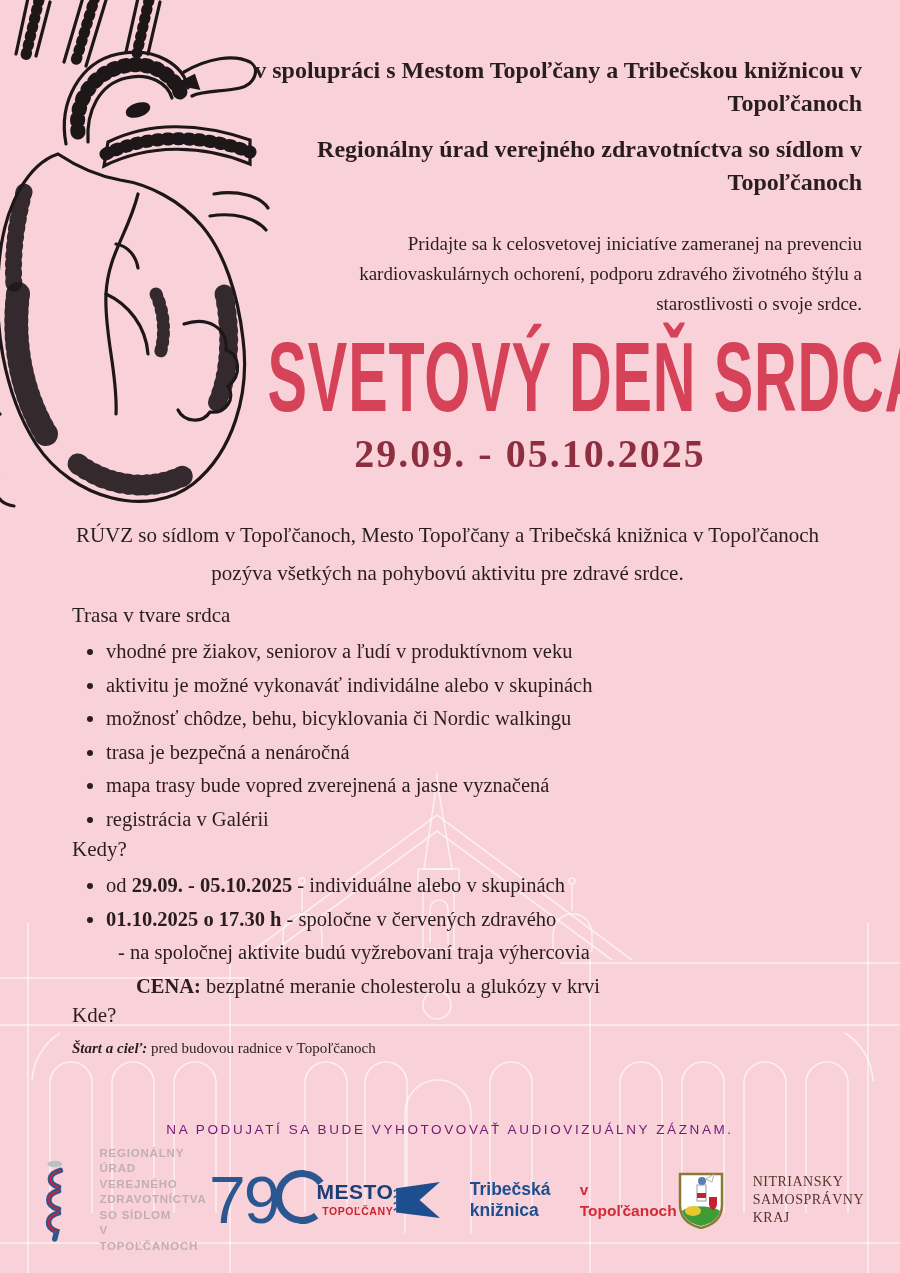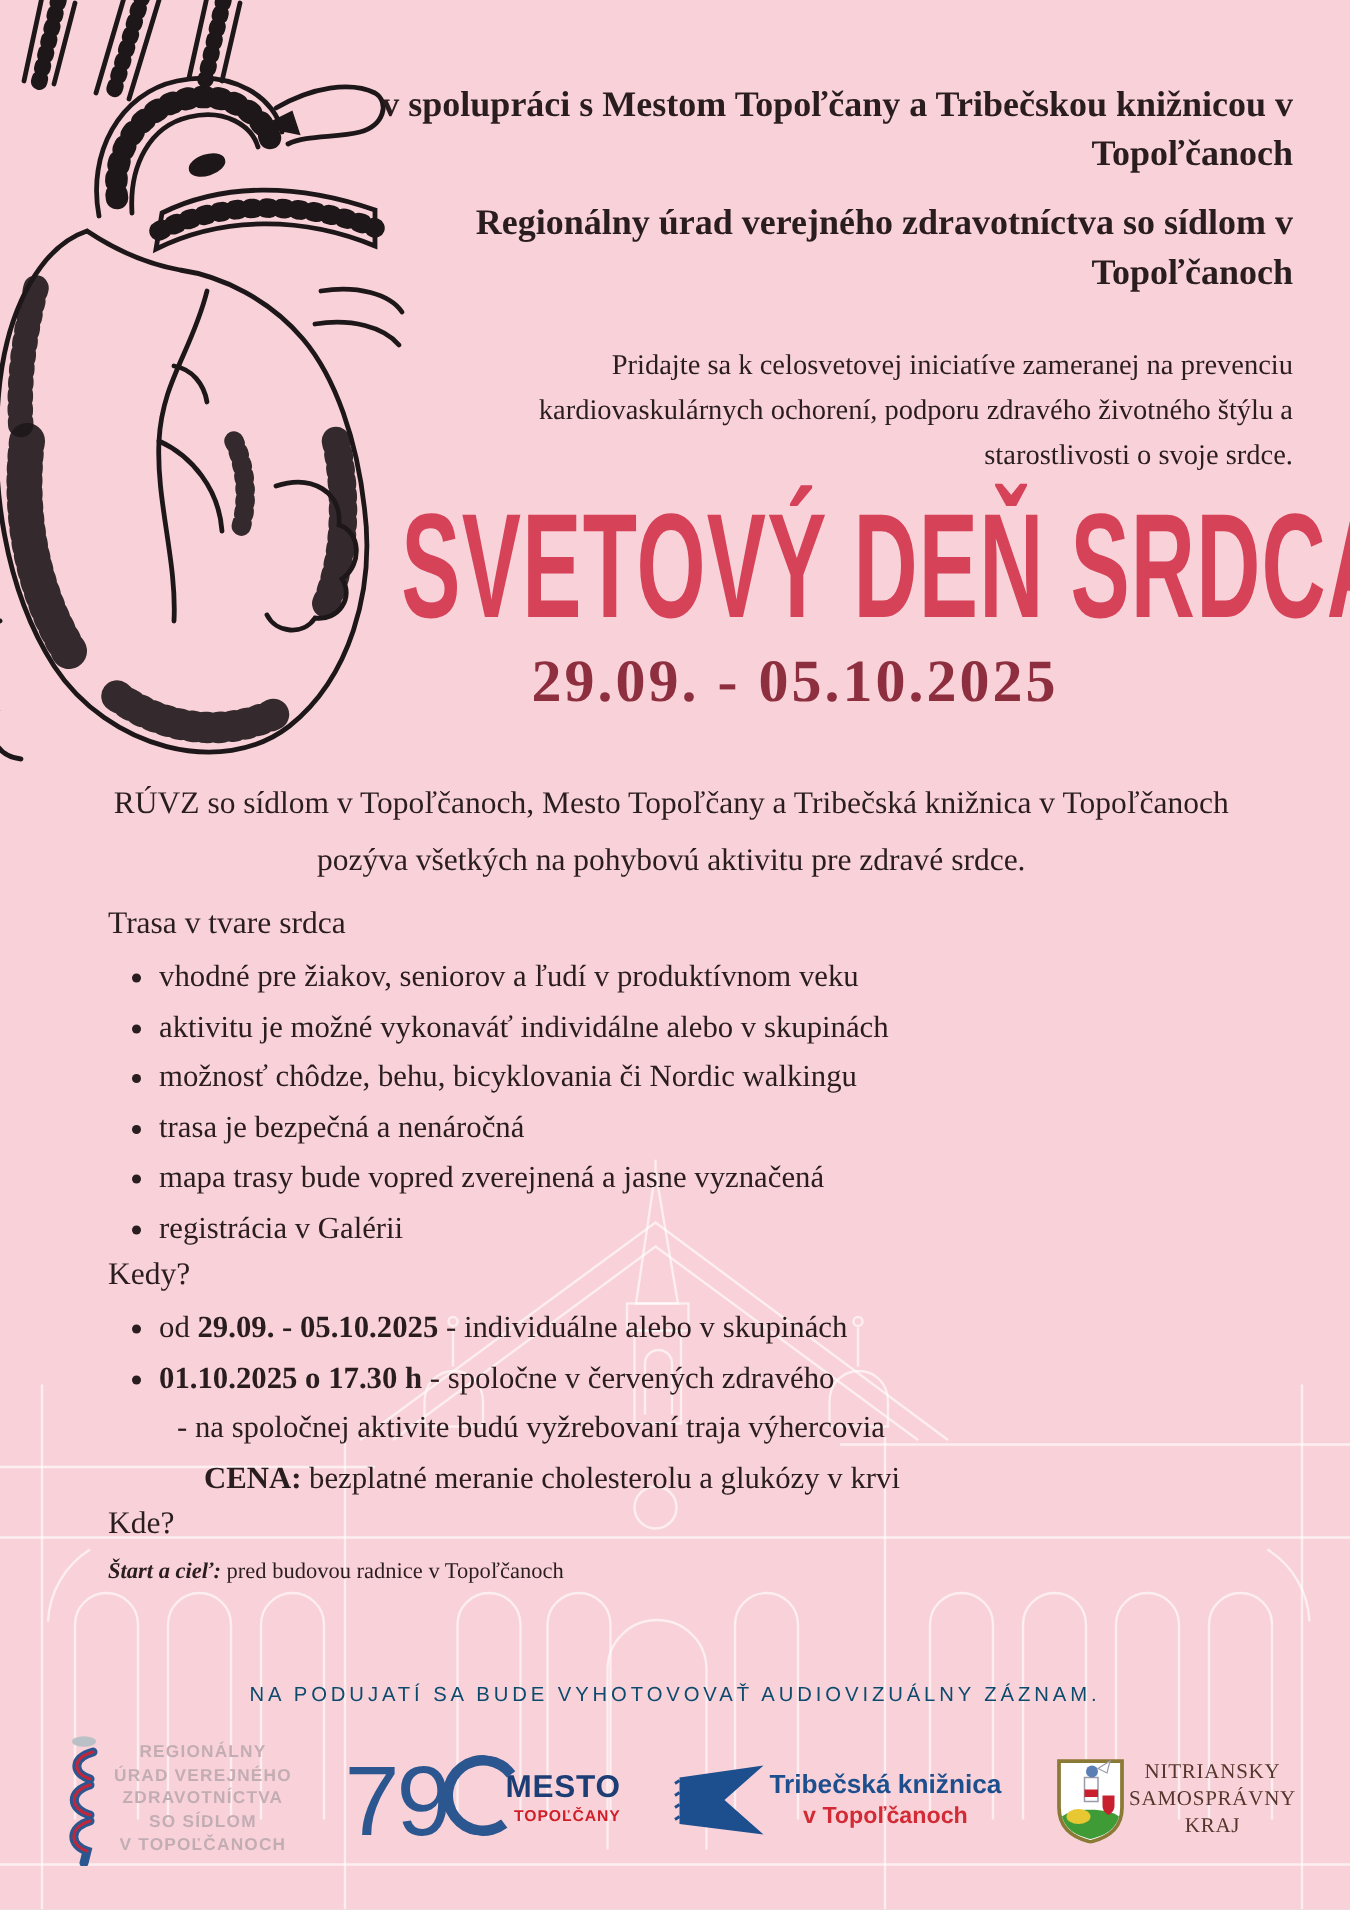--- a/index.html
+++ b/index.html
@@ -48,37 +48,37 @@
   .when li{font-size:20.5px;line-height:33.5px;}
   .when .subline{font-size:20.5px;line-height:33.5px;padding-left:46px;}
   .when .subline2{font-size:20.5px;line-height:33.5px;padding-left:64px;}
   .where{top:1003px;}
   .where .startline{font-size:15px;line-height:34px;margin-top:3px;}
   .startlabel{font-weight:bold;font-style:italic;}
 
   .footer-note{
     position:absolute;top:1122px;left:0;width:100%;text-align:center;
     font-family:"Liberation Sans","DejaVu Sans",sans-serif;
-    font-size:13.5px;letter-spacing:2.6px;color:#0c4a6e;
+    font-size:13.5px;letter-spacing:2.6px;color:#701a75;
   }
 
   .logo-row{
     position:absolute;top:1148px;left:40px;right:36px;height:104px;
     display:flex;justify-content:space-between;align-items:center;
     font-family:"Liberation Sans","DejaVu Sans",sans-serif;
   }
-  .logo{display:flex;align-items:center;gap:2px;text-align:center;}
+  .logo{display:flex;align-items:center;gap:28px;}
   .ruvz-text{font-size:11.5px;line-height:15.5px;letter-spacing:0.8px;color:#c3adb4;font-weight:bold;}
   .mesto-logo{position:relative;display:flex;}
   .mesto-digits{font-size:66px;font-weight:400;color:#2b568f;letter-spacing:-2px;line-height:60px;}
   .mesto-ring{width:40px;height:40px;border:7px solid #2b568f;border-right-color:transparent;border-radius:50%;margin-left:-4px;transform:rotate(8deg);}
   .mesto-words{margin-left:-12px;margin-top:10px;display:flex;flex-direction:column;}
   .mesto-name{font-size:21px;font-weight:bold;color:#1c3e75;letter-spacing:0.5px;}
   .mesto-city{font-size:10.5px;font-weight:bold;color:#d01f28;letter-spacing:0.6px;align-self:flex-end;margin-top:1px;}
-  .kniz-text{display:flex;flex-direction:column;line-height:21px;}
+  .kniz-text{display:flex;flex-direction:row;line-height:21px;}
   .kniz-1{font-size:17.5px;font-weight:bold;color:#1d4f8f;}
   .kniz-2{font-size:15.5px;font-weight:bold;color:#d22b35;}
   .nsk-text{font-family:"Liberation Serif","DejaVu Serif",serif;font-size:14px;line-height:18px;color:#54352b;letter-spacing:0.5px;}
 </style>
 </head>
 <body>
 
 <div class="poster">
 
   <svg class="bg-art" viewBox="0 0 900 500" fill="none" stroke="rgba(255,255,255,0.62)" stroke-width="1.6">

